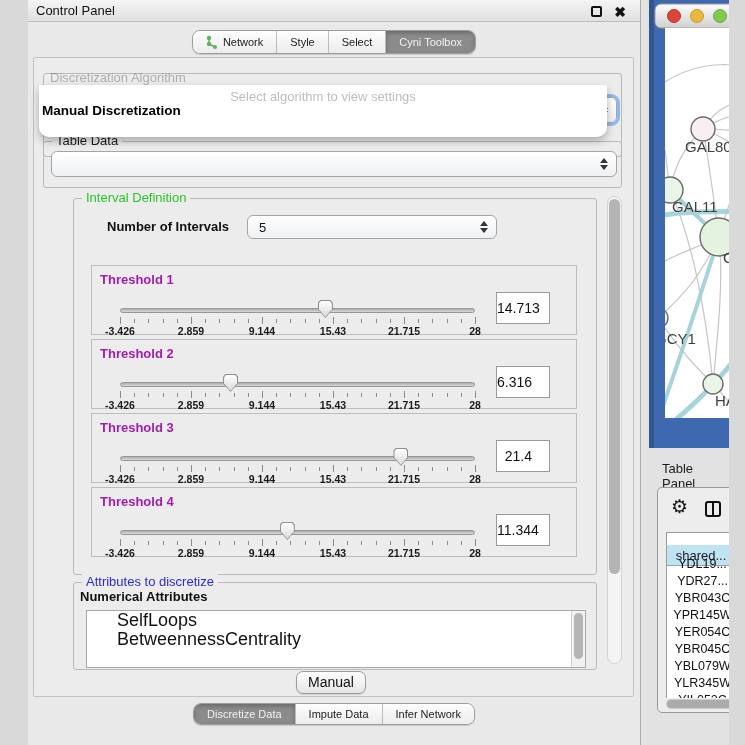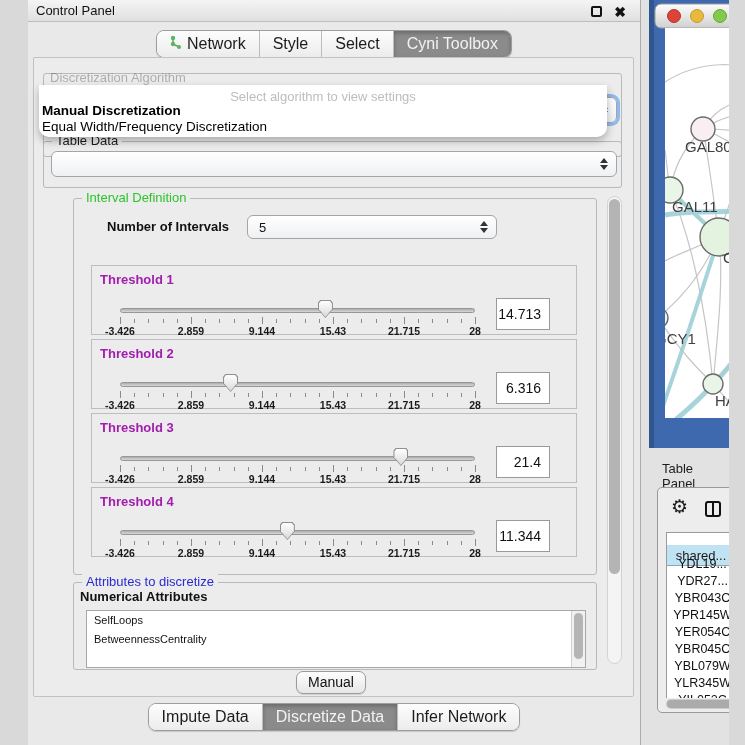--- a/index.html
+++ b/index.html
@@ -10,21 +10,21 @@
   #cp{position:absolute;left:0;top:0;width:613px;height:745px;background:#e9e9e9;border-right:1px solid #ababab;}
   #cp-titlebar{position:absolute;left:0;top:0;width:100%;height:22px;background:linear-gradient(#f4f4f4,#e0e0e0);border-bottom:1px solid #bdbdbd;}
   #cp-title{position:absolute;left:8px;top:3px;font-size:13px;color:#111;}
   .tb-icon{position:absolute;top:4px;font-size:12px;color:#111;cursor:default;}
   #float-ic{right:38px;top:6px;width:11px;height:11px;border:2px solid #111;border-radius:2px;}
   #close-ic{right:14px;font-weight:bold;font-size:14px;}
 
   
   .tabbar{position:absolute;left:0;width:100%;display:flex;justify-content:center;}
   .tabgrp{display:flex;border:1px solid #9d9d9d;border-radius:8px;overflow:hidden;box-shadow:0 1px 1px rgba(0,0,0,.15);}
-  .tab{display:flex;align-items:flex-start;gap:5px;padding:4px 13px;font-size:16px;color:#1c1c1c;background:linear-gradient(#fdfdfd,#ececec);border-left:1px solid #bcbcbc;cursor:pointer;white-space:nowrap;}
+  .tab{display:flex;align-items:center;gap:5px;padding:4px 13px;font-size:11px;color:#1c1c1c;background:linear-gradient(#fdfdfd,#ececec);border-left:1px solid #bcbcbc;cursor:pointer;white-space:nowrap;}
   .tab:first-child{border-left:none;}
   .tab.active{background:#8b8b8b;color:#f2f2f2;box-shadow:inset 0 2px 4px rgba(0,0,0,.25);}
   #toptabs{top:30px;}
   #bottabs{top:703px;}
 
   
   #content{position:absolute;left:5px;top:57px;width:601px;height:640px;background:#ececec;border:1px solid #c2c2c2;border-radius:2px;}
   .fieldset{position:absolute;border:1px solid #b9b9b9;border-radius:3px;}
   .legend{position:absolute;top:-9px;left:8px;background:#ececec;padding:0 4px;font-size:13px;color:#1c1c1c;white-space:nowrap;}
   .legend.green{color:#2bc42b;}
@@ -49,26 +49,26 @@
   .th-label{position:absolute;left:8px;top:6px;font-size:13px;font-weight:bold;color:#a21caf;}
   .slider{position:absolute;left:28px;top:40px;width:355px;height:30px;}
   .track{position:absolute;left:0;top:2px;width:100%;height:5px;border-radius:3px;background:linear-gradient(#adadad,#d8d8d8);border:1px solid #979797;}
   .thumb{position:absolute;top:-6px;width:15px;height:18px;clip-path:polygon(15% 0,85% 0,100% 15%,100% 52%,50% 100%,0 52%,0 15%);background:#8f8f8f;cursor:pointer;}
   .thumb::after{content:"";position:absolute;inset:1px;clip-path:polygon(15% 0,85% 0,100% 15%,100% 52%,50% 100%,0 52%,0 15%);background:linear-gradient(#ffffff,#d9d9d9);}
   .ticks{position:absolute;left:0;top:11px;width:100%;height:8px;}
   .tick{position:absolute;top:2px;width:1px;height:4px;background:#8a8a8a;}
   .tick.major{top:0;height:7px;}
   .tlabs{position:absolute;left:0;top:19px;width:100%;}
   .tlab{position:absolute;transform:translateX(-50%);font-size:10.5px;font-weight:bold;color:#1a1a1a;white-space:nowrap;}
-  .valbox{position:absolute;left:404px;top:32px;width:54px;height:32px;background:#fff;border:1px solid #9a9a9a;font-size:14px;color:#111;text-align:right;line-height:30px;padding-right:8px;}
+  .valbox{position:absolute;left:404px;top:26px;width:54px;height:32px;background:#fff;border:1px solid #9a9a9a;font-size:14px;color:#111;text-align:right;line-height:30px;padding-right:17px;}
 
   
   #attr-title{position:absolute;left:6px;top:6px;font-size:13px;font-weight:bold;color:#111;}
   #attr-list{position:absolute;left:12px;top:27px;width:500px;height:58px;background:#fff;border:1px solid #a8a8a8;overflow:hidden;}
-  .attr-item{padding-left:7px;font-size:11px;line-height:19px;color:#111;cursor:pointer;white-space:nowrap;}
+  .attr-item{padding-left:30px;font-size:18px;line-height:19px;color:#111;cursor:pointer;white-space:nowrap;}
   #attr-sb{position:absolute;right:0;top:0;width:14px;height:100%;background:#f1f1f1;border-left:1px solid #cfcfcf;}
   #attr-sb .thumbv{position:absolute;left:2px;top:2px;width:9px;height:46px;border-radius:5px;background:#b5b5b5;}
 
   #apply-btn{position:absolute;left:262px;top:613px;width:70px;height:23px;border:1px solid #9b9b9b;border-radius:7px;background:linear-gradient(#fefefe,#e6e6e6);font-size:14px;color:#111;text-align:center;line-height:21px;cursor:pointer;box-shadow:0 1px 1px rgba(0,0,0,.12);}
 
   
   #cp-sb{position:absolute;left:573px;top:138px;width:15px;height:468px;background:#f4f4f4;border:1px solid #d2d2d2;border-radius:8px;}
   #cp-sb .thumbv{position:absolute;left:1px;top:2px;width:11px;height:375px;border-radius:6px;background:#b4b4b4;}
 
   
@@ -133,21 +133,20 @@
       <div id="algo-combo" class="combo" style="left:17px;top:39px;width:566px;height:26px;">
         <span class="spin">
             <i class="up"></i>
             <i class="dn"></i>
           </span>
       </div>
 
       <div id="popup">
         <div id="popup-hint">Select algorithm to view settings</div>
         <div id="popup-opt0" class="popup-opt">Manual Discretization</div>
-        <div id="popup-opt1" class="popup-opt">Equal Width/Frequency Discretization</div>
       </div>
 
       <div class="fieldset" style="left:9px;top:83px;width:579px;height:47px;">
         <span class="legend">Table Data</span>
       </div>
       <div class="combo" style="left:17px;top:93px;width:566px;height:26px;">
         <span class="spin">
             <i class="up"></i>
             <i class="dn"></i>
           </span>
@@ -356,25 +355,25 @@
 
       <div id="apply-btn">Manual</div>
 
       <div id="cp-sb">
           <div class="thumbv"></div>
         </div>
     </div>
 
     <div id="bottabs" class="tabbar">
       <div class="tabgrp">
+        <div class="tab active">
+            <span>Discretize Data</span>
+          </div>
         <div class="tab">
             <span>Impute Data</span>
-          </div>
-        <div class="tab active">
-            <span>Discretize Data</span>
           </div>
         <div class="tab">
             <span>Infer Network</span>
           </div>
       </div>
     </div>
   </div>
 
   <div id="netwin">
     <svg width="124" height="448" viewBox="0 0 124 448">

